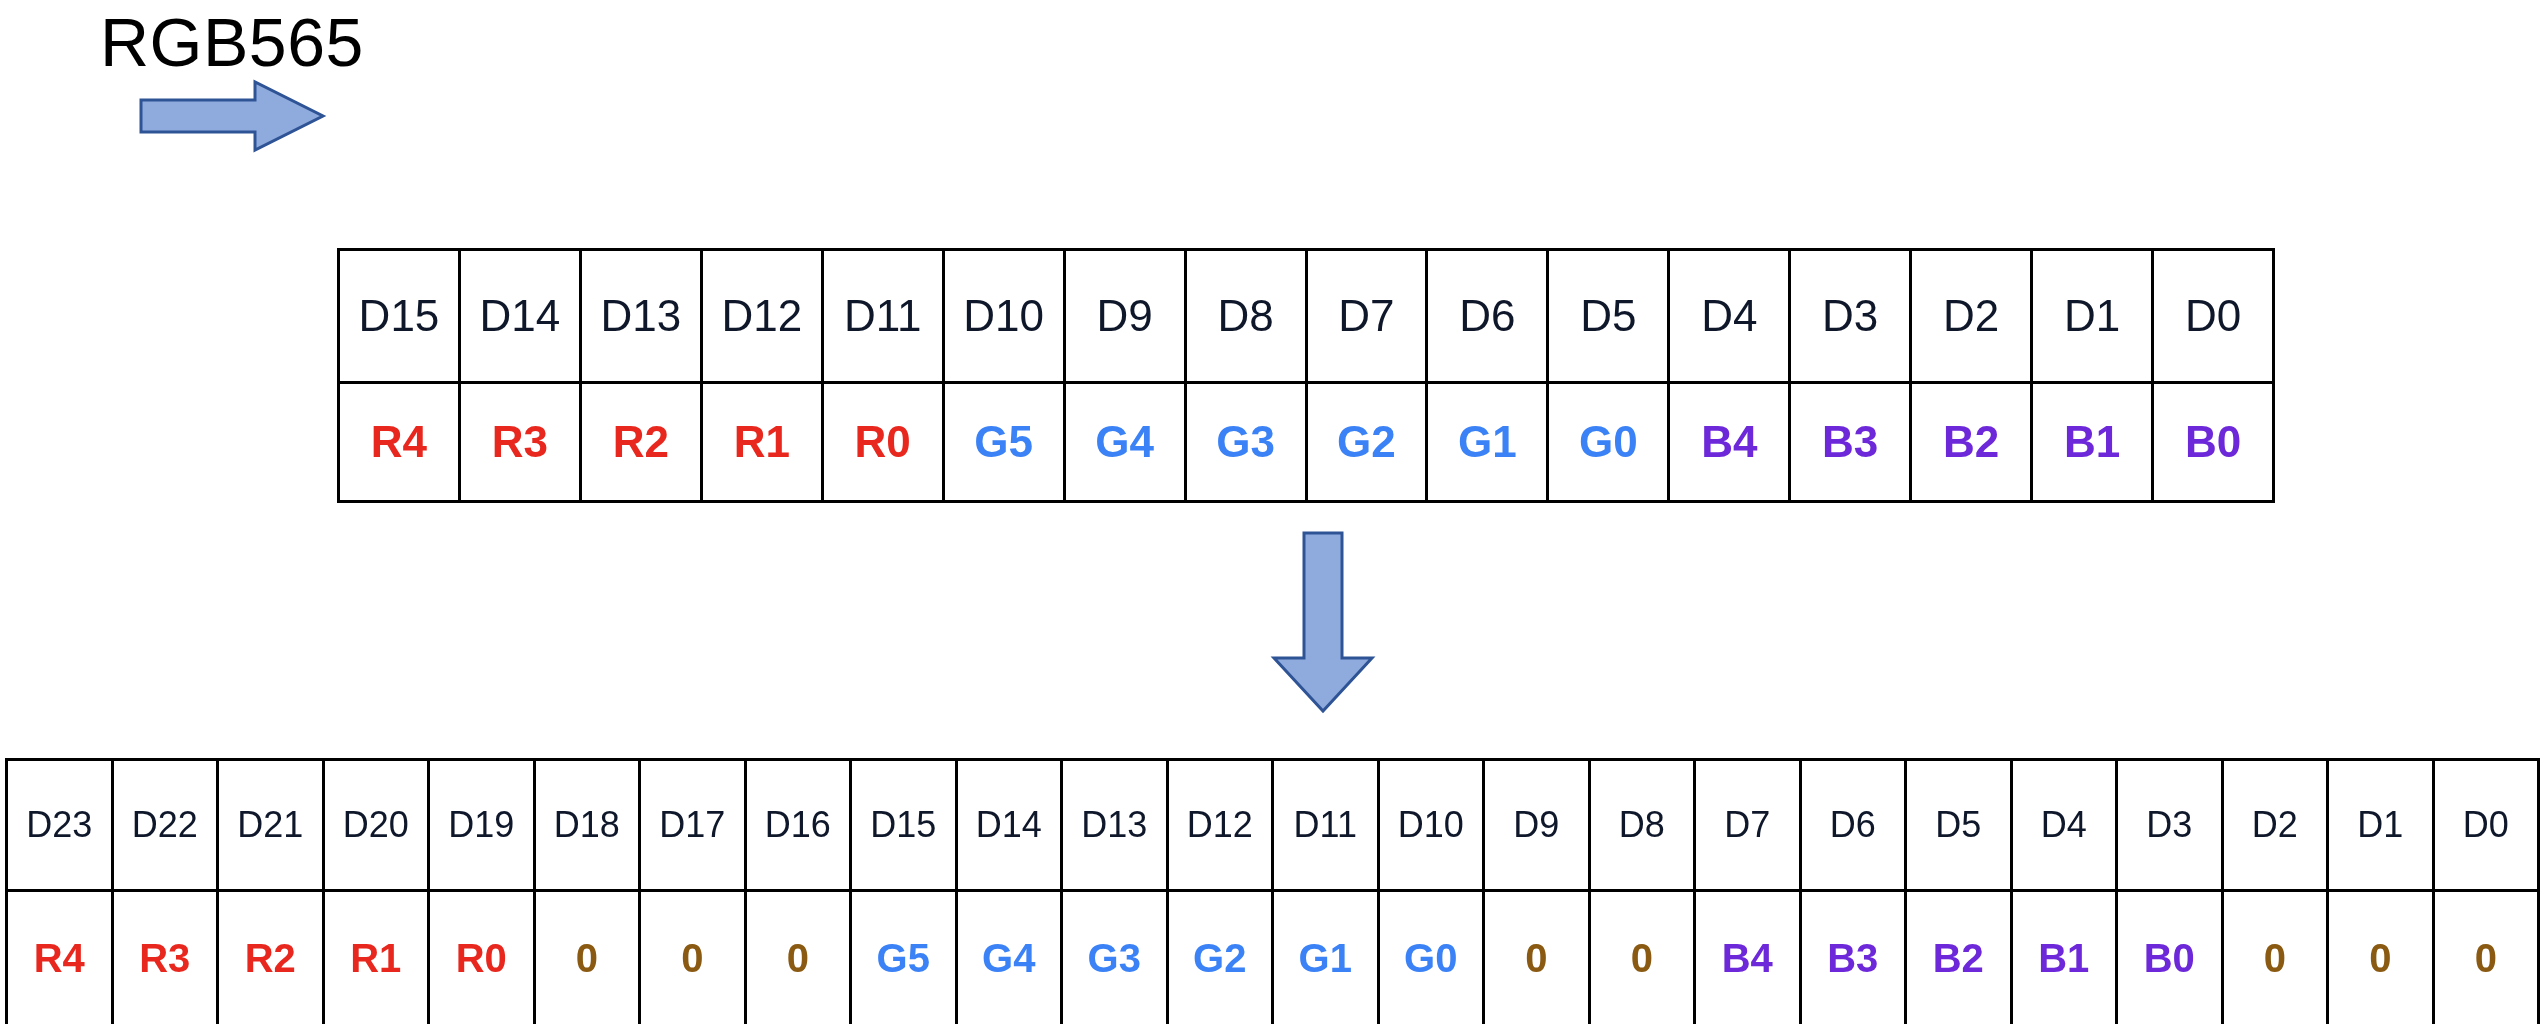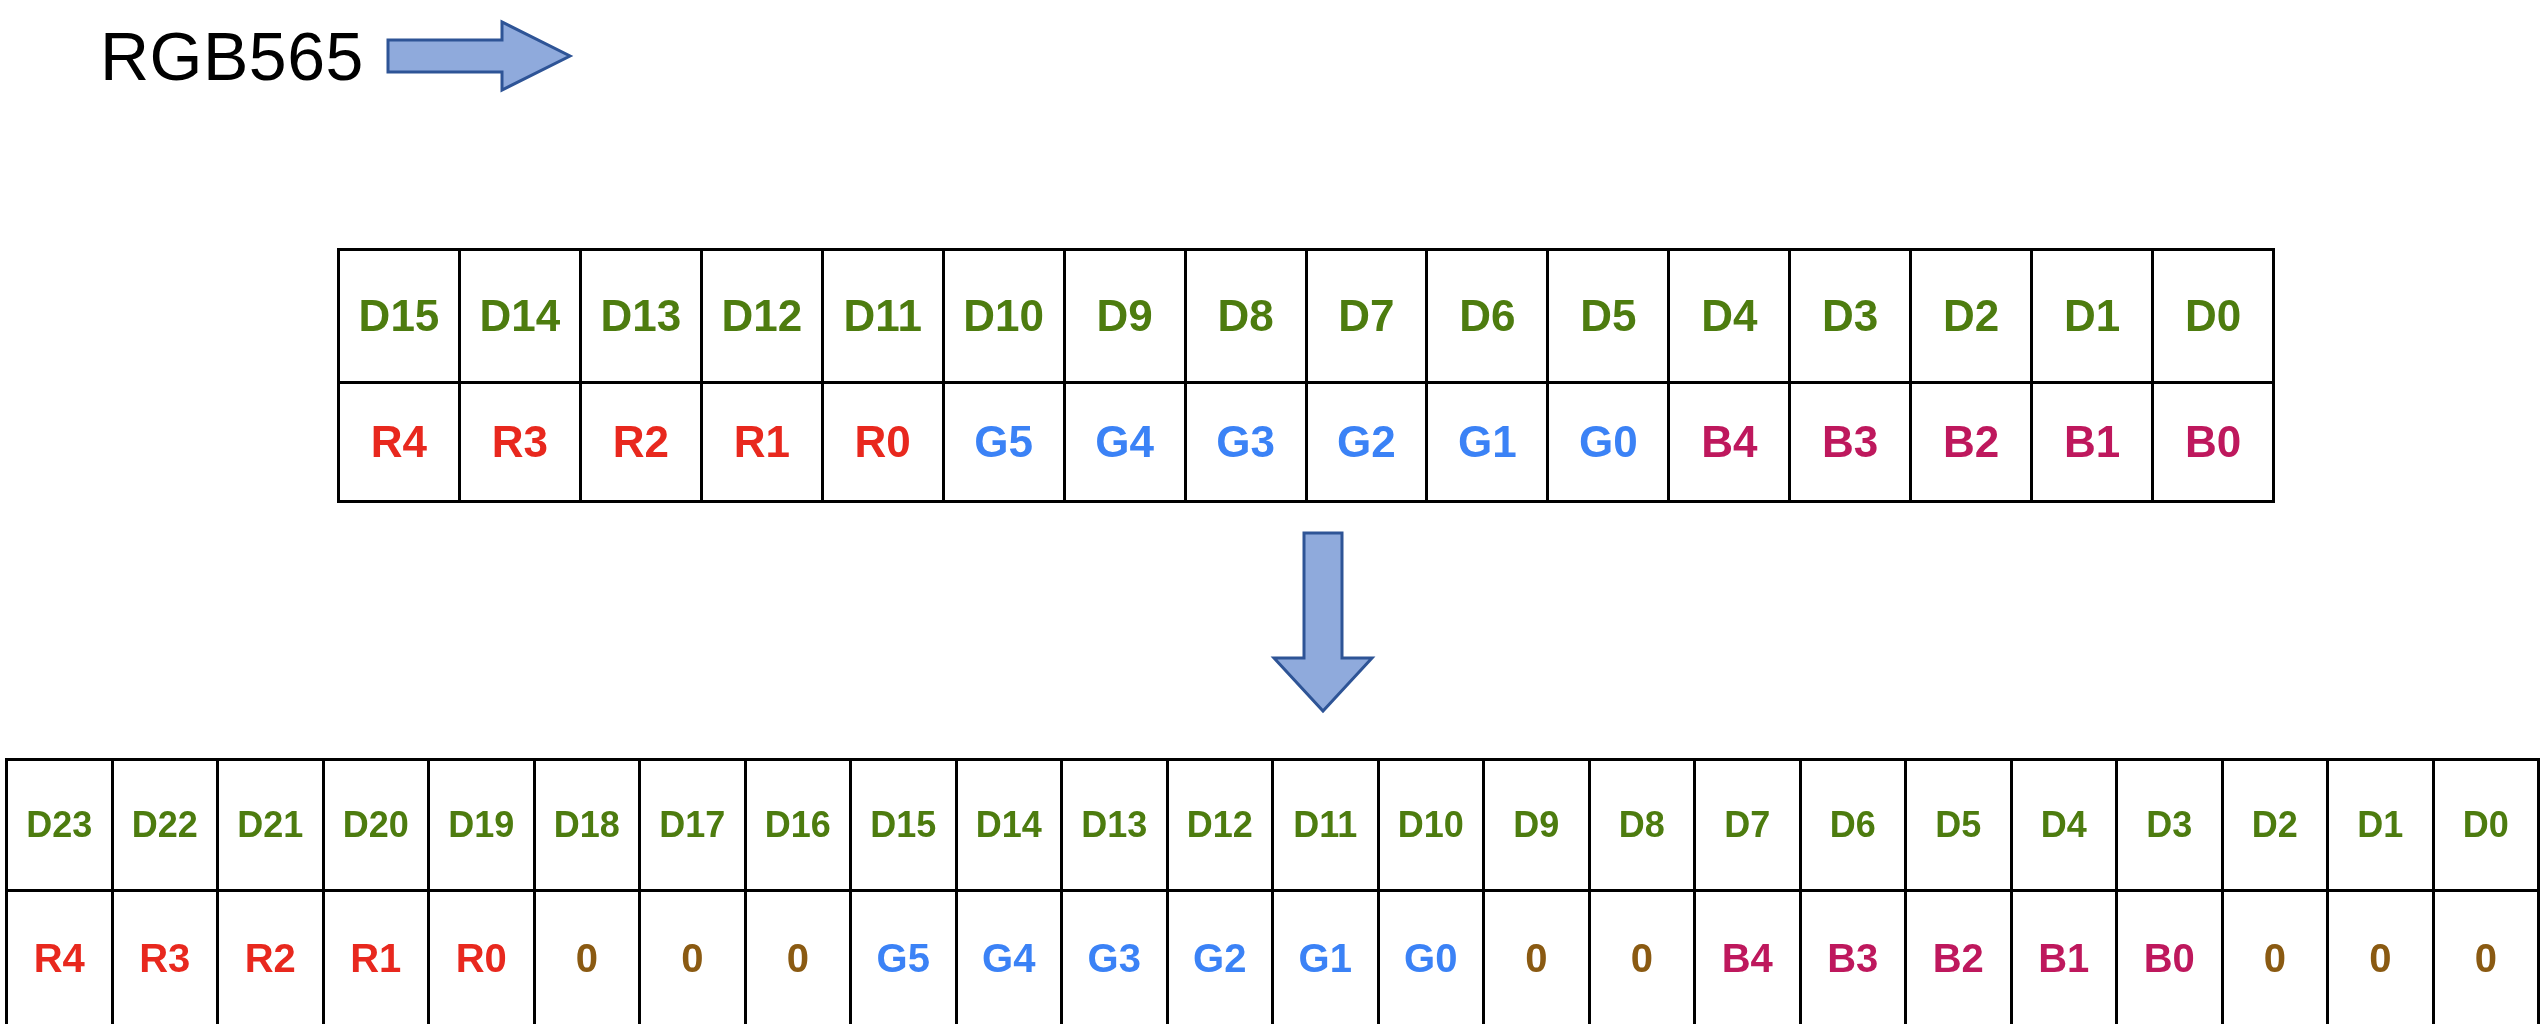--- a/index.html
+++ b/index.html
@@ -19,20 +19,21 @@
 
   
   #title-row {
     position: absolute;
     left: 100px;
     top: 8px;
     height: 96px;
     display: flex;
     align-items: center;
     gap: 0px;
+    flex-direction: column;
   }
   .title-text {
     font-size: 68px;
     font-weight: 400;
     color: #000000;
     line-height: 1;
     letter-spacing: 0.5px;
     white-space: nowrap;
   }
   #arrow-right-wrap {
@@ -58,22 +59,22 @@
     background: #ffffff;
   }
   .bit-table td {
     border: 3px solid #000000;
     text-align: center;
     vertical-align: middle;
     padding: 0;
     background: #ffffff;
   }
   .bit-table tr.header-row td {
-    font-weight: bold;
-    color: #4d7c0f;
+    font-weight: normal;
+    color: #0f172a;
   }
   .bit-table tr.value-row td {
     font-weight: 700;
   }
 
   
   #table-rgb565 {
     left: 337px;
     top: 248px;
     width: 1938px;
@@ -98,21 +99,21 @@
     font-size: 36px;
   }
   #table-rgb888 tr.value-row td {
     height: 132px;
     font-size: 40px;
   }
 
   
   .c-red   { color: #E8281E; }
   .c-green { color: #3b82f6; }
-  .c-blue  { color: #be185d; }
+  .c-blue  { color: #6d28d9; }
   .c-zero  { color: #8A5A12; }
 </style>
 </head>
 <body>
 
 <div id="title-row">
   <span class="title-text">RGB565</span>
 
   <span id="arrow-right-wrap">
     <svg width="190" height="80" viewBox="0 0 190 80" aria-hidden="true">

